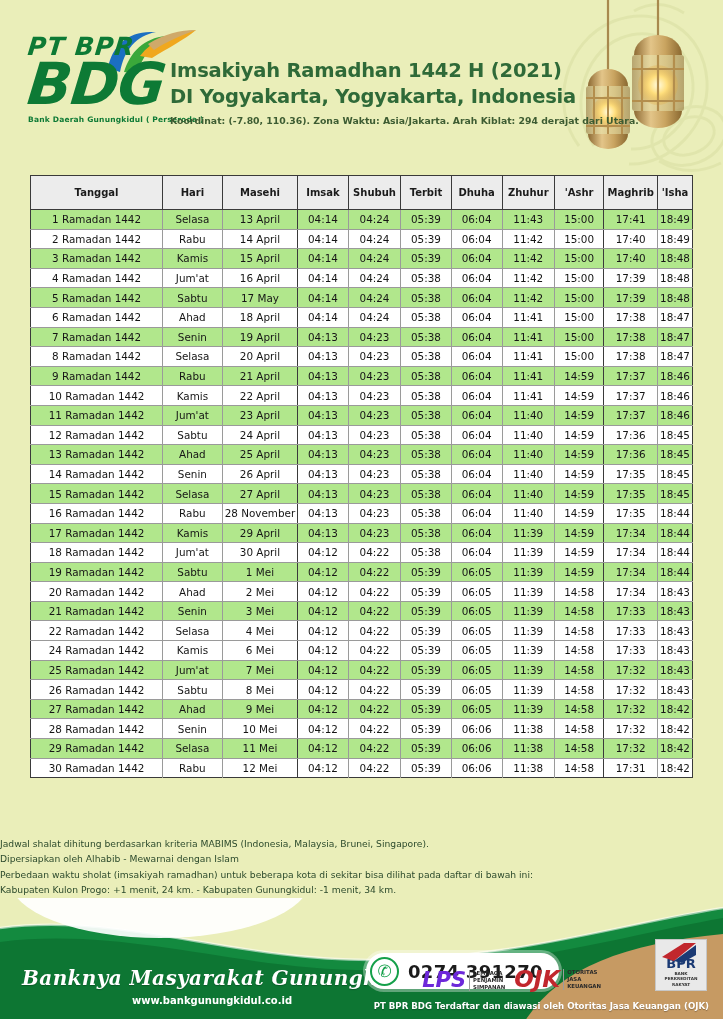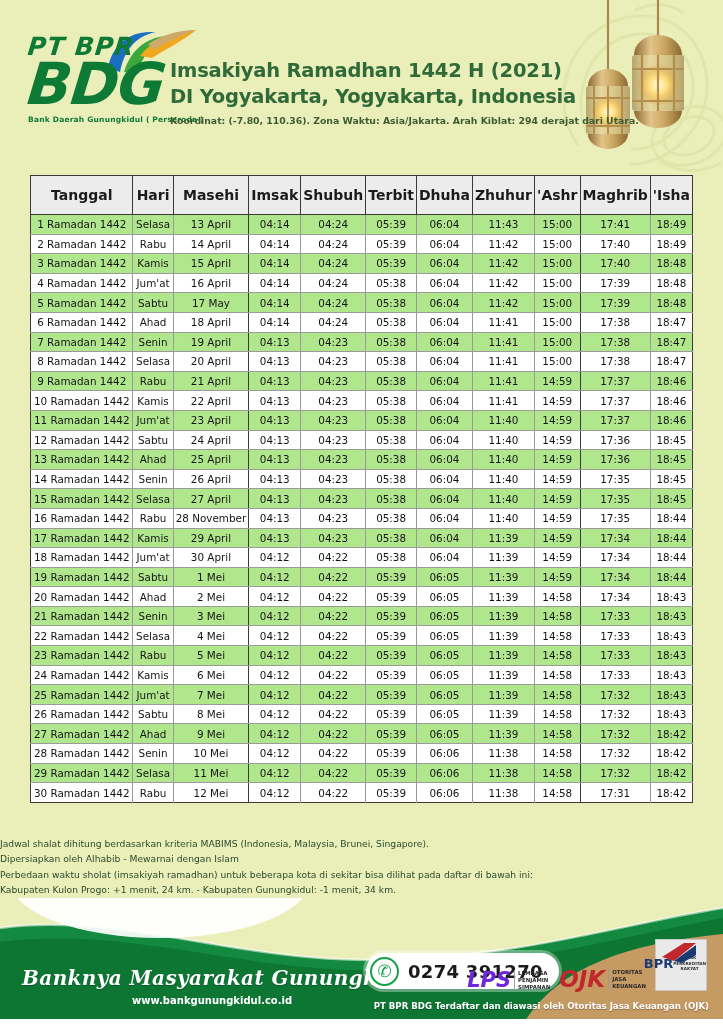--- a/index.html
+++ b/index.html
@@ -126,21 +126,21 @@
   table.imsak {
     width:100%;
     border-collapse:collapse;
     font-family:"DejaVu Sans", sans-serif;
     background:#fff;
     border:1.6px solid #3a3a3a;
   }
   table.imsak th {
     background:#ececec;
     color:#1b1b1b;
-    font-size:14px;
+    font-size:10px;
     font-weight:bold;
     padding:11px 2px 11px;
     border-right:1.6px solid #3a3a3a;
     border-bottom:1.6px solid #3a3a3a;
     text-align:center;
     white-space:nowrap;
   }
   table.imsak th:last-child { border-right:none; }
   table.imsak td {
     font-size:10.4px;
@@ -286,24 +286,25 @@
     font-weight:bold;
     color:#2a2a2a;
     line-height:1.28;
     border-left:1px solid #9c9c9c;
     padding-left:3px;
   }
   .badge-bpr {
     width:52px; height:52px;
     background:#e9e9e9;
     border:1px solid #c7c7c7;
-    display:flex; flex-direction:row;
+    display:flex; flex-direction:column;
     align-items:center; justify-content:flex-end;
     padding-bottom:3px;
     position:relative;
+    margin-left:45px;
   }
   .bpr-flag { position:absolute; top:3px; left:6px; }
   .bpr-word {
     font-family:"DejaVu Sans", sans-serif;
     font-weight:bold;
     font-size:13px;
     color:#1b3a74;
     line-height:1;
     margin-bottom:1px;
   }
@@ -701,33 +702,20 @@
             <td>06:05</td>
             <td>11:39</td>
             <td class="sep">14:58</td>
             <td>17:33</td>
             <td>18:43</td>
           </tr>
           <tr>
             <td>22 Ramadan 1442</td>
             <td>Selasa</td>
             <td class="sep">4 Mei</td>
-            <td>04:12</td>
-            <td>04:22</td>
-            <td>05:39</td>
-            <td>06:05</td>
-            <td>11:39</td>
-            <td class="sep">14:58</td>
-            <td>17:33</td>
-            <td>18:43</td>
-          </tr>
-          <tr class="alt">
-            <td>23 Ramadan 1442</td>
-            <td>Rabu</td>
-            <td class="sep">5 Mei</td>
             <td>04:12</td>
             <td>04:22</td>
             <td>05:39</td>
             <td>06:05</td>
             <td>11:39</td>
             <td class="sep">14:58</td>
             <td>17:33</td>
             <td>18:43</td>
           </tr>
           <tr>

